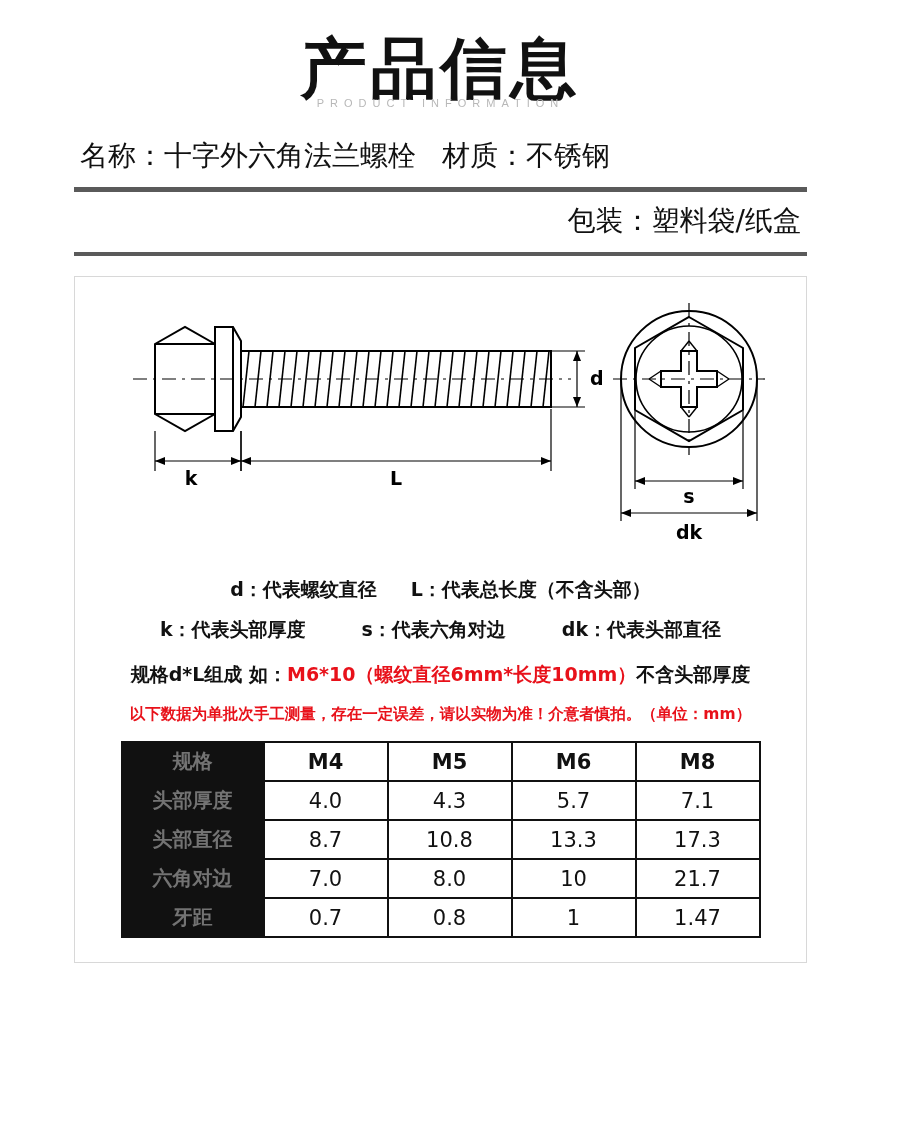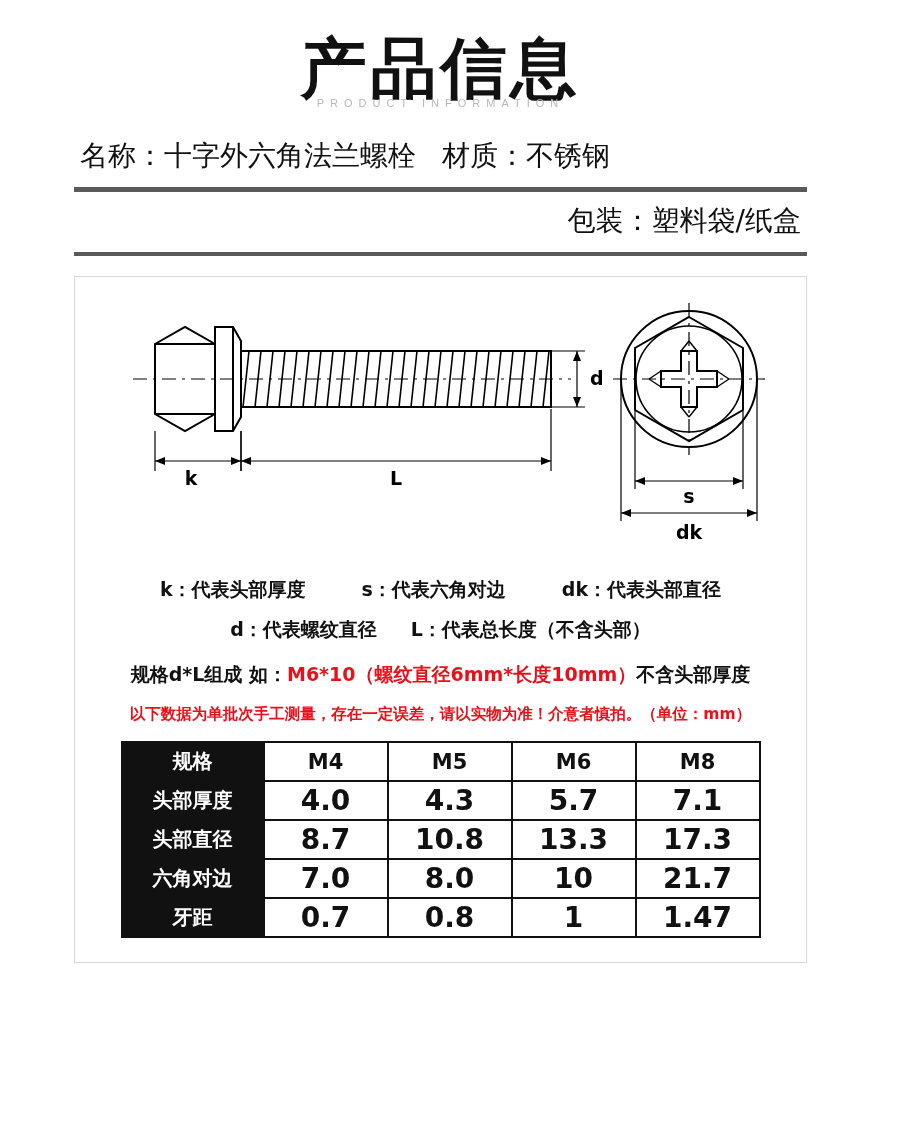--- a/index.html
+++ b/index.html
@@ -139,28 +139,28 @@
     height: 37px;
     text-align: center;
     font-family: "DejaVu Sans", sans-serif;
     font-size: 21px;
     font-weight: bold;
     color: #111;
     padding: 0;
   }
   table.spec th.rowhead {
     background: #111;
-    color: #ffffff;
+    color: #737373;
     font-size: 20px;
     width: 140px;
   }
   table.spec td {
     background: #ffffff;
-    font-weight: bold;
-    font-size: 28px;
+    font-weight: normal;
+    font-size: 21px;
   }
 </style>
 </head>
 <body>
 
 <div class="page">
 
   <div class="title-block">
     <div class="title-main">产品信息</div>
     <div class="title-sub">PRODUCT INFORMATION</div>
@@ -302,28 +302,28 @@
 
         <text x="497" y="96" font-family="DejaVu Sans, sans-serif" font-size="19" font-weight="bold" fill="#000">d</text>
         <text x="98" y="196" font-family="DejaVu Sans, sans-serif" font-size="19" font-weight="bold" fill="#000" text-anchor="middle">k</text>
         <text x="303" y="196" font-family="DejaVu Sans, sans-serif" font-size="19" font-weight="bold" fill="#000" text-anchor="middle">L</text>
         <text x="596" y="214" font-family="DejaVu Sans, sans-serif" font-size="19" font-weight="bold" fill="#000" text-anchor="middle">s</text>
         <text x="596" y="250" font-family="DejaVu Sans, sans-serif" font-size="19" font-weight="bold" fill="#000" text-anchor="middle">dk</text>
       </svg>
     </div>
 
     <div class="legend">
+      <div class="legend-line">
+        <span>d：代表螺纹直径</span>
+        <span>L：代表总长度（不含头部）</span>
+      </div>
       <div class="legend-line spread">
         <span>k：代表头部厚度</span>
         <span>s：代表六角对边</span>
         <span>dk：代表头部直径</span>
-      </div>
-      <div class="legend-line">
-        <span>d：代表螺纹直径</span>
-        <span>L：代表总长度（不含头部）</span>
       </div>
       <div class="spec-line">
         <span>规格d*L组成   如：</span><span class="red">M6*10（螺纹直径6mm*长度10mm）</span><span>不含头部厚度</span>
       </div>
       <div class="note-line">以下数据为单批次手工测量，存在一定误差，请以实物为准！介意者慎拍。（单位：mm）</div>
     </div>
 
     <table class="spec">
       <tbody>
         <tr>

